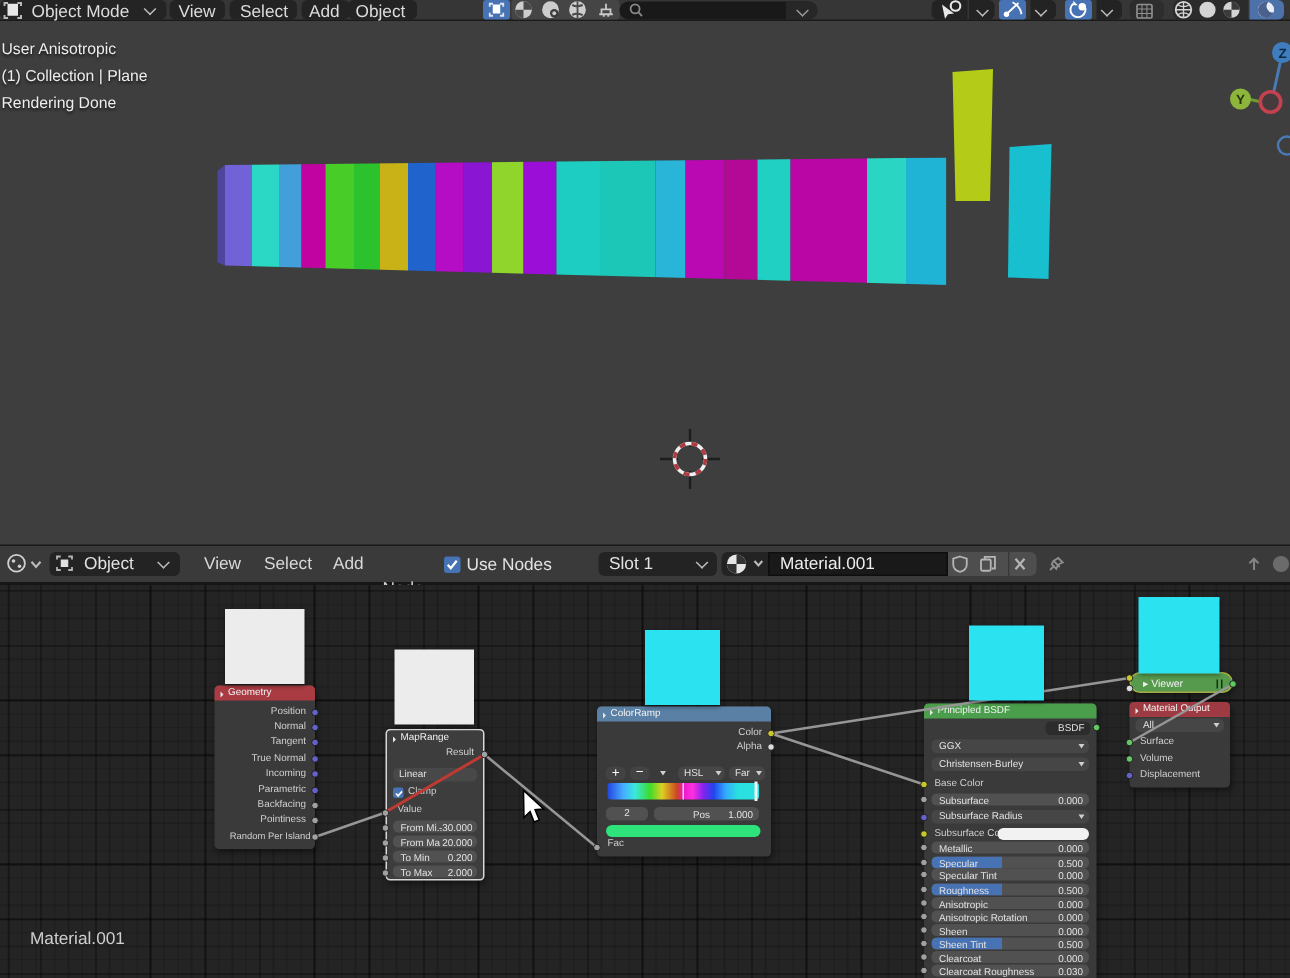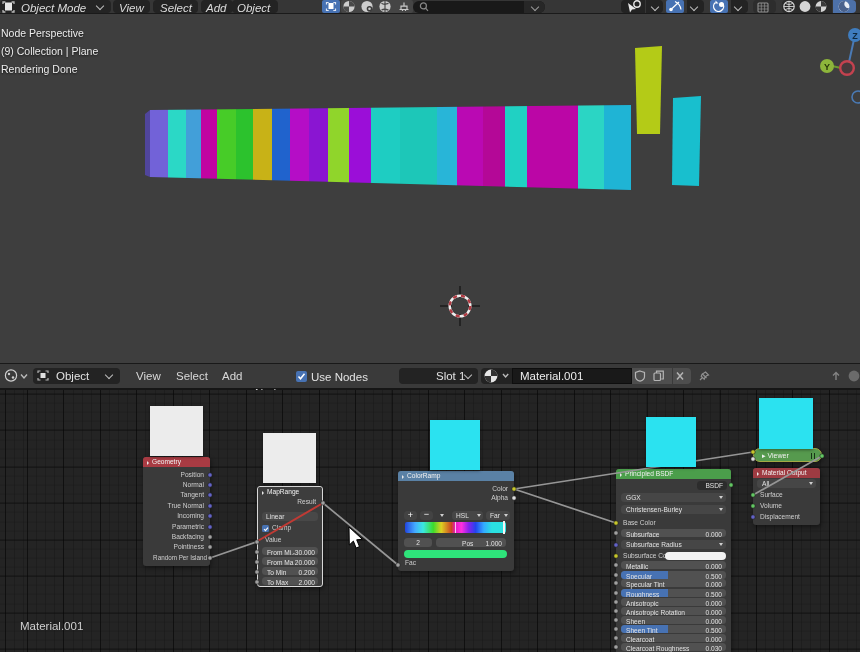--- a/index.html
+++ b/index.html
@@ -8,21 +8,21 @@
 #vp{position:absolute;left:0;top:14px;width:860px;height:352px;background:#3e3e3e;}
 #sheader{position:absolute;left:0;top:363px;width:860px;height:27px;background:#3a3a3a;border-top:1px solid #191919;border-bottom:2px solid #161616;box-sizing:border-box;}
 #ned{position:absolute;left:0;top:390px;width:860px;height:262px;background-color:#242424;
 background-image:
  repeating-linear-gradient(to right, rgba(0,0,0,.45) 0 1px, transparent 1px 36.45px),
  repeating-linear-gradient(to bottom, rgba(0,0,0,.45) 0 1px, transparent 1px 36.45px),
  repeating-linear-gradient(to right, rgba(0,0,0,.16) 0 1px, transparent 1px 9.11px),
  repeating-linear-gradient(to bottom, rgba(0,0,0,.16) 0 1px, transparent 1px 9.11px);
 background-position:27px 3.6px,27px 3.6px,27px 3.6px,27px 3.6px;}
 .vtext{position:absolute;left:1px;color:#eee;font-size:10.5px;text-shadow:0 1px 2px rgba(0,0,0,.7);}
-.menu{color:#dcdcdc;font-size:11.5px;position:absolute;top:2px;line-height:12.5px;font-style:italic;}
+.menu{color:#dcdcdc;font-size:11.5px;position:absolute;top:2px;line-height:12.5px;}
 .node{position:absolute;background:#3a3a3a;border-radius:3px;box-shadow:1px 2px 5px rgba(0,0,0,.45);font-size:6.6px;color:#cfcfcf;}
 .nhead{height:10px;border-radius:3px 3px 0 0;color:#f2f2f2;line-height:10px;padding-left:9px;position:relative;}
 .nhead:before{content:"";position:absolute;left:3.5px;top:4px;border-left:2.5px solid #e8e8e8;border-top:2px solid transparent;border-bottom:2px solid transparent;}
 .prev{position:absolute;box-shadow:0 1px 3px rgba(0,0,0,.4);z-index:10;}
 .rowr{position:absolute;right:6px;text-align:right;line-height:10px;}
 .rowl{position:absolute;left:7px;line-height:10px;}
 .wid{position:absolute;background:#515151;border-radius:3.5px;line-height:9px;color:#e2e2e2;box-sizing:border-box;}
 .caret{position:absolute;width:0;height:0;border-left:2.8px solid transparent;border-right:2.8px solid transparent;border-top:3.2px solid #cfcfcf;}
 .chev{position:absolute;width:5px;height:5px;border-left:1.6px solid #bdbdbd;border-bottom:1.6px solid #bdbdbd;transform:rotate(-45deg);transform-origin:center;}
 .mbtn{position:absolute;top:0;height:13px;background:#232323;border-radius:4px;}
@@ -113,22 +113,22 @@
       <path d="M2.8 6.5h10.4M8 1.3v10.4M4 3a6.5 6.5 0 0 0 8 0M4 10a6.5 6.5 0 0 1 8 0" stroke="#d4d4d4" stroke-width="0.9" fill="none"></path>
       <circle cx="24" cy="6.5" r="5.4" fill="#d4d4d4"></circle>
       <circle cx="40" cy="6.5" r="5.4" fill="#d4d4d4"></circle>
       <path d="M40 1.1A5.4 5.4 0 0 1 45.4 6.5H40z" fill="#3a3a3a"></path>
       <path d="M40 11.9A5.4 5.4 0 0 1 34.6 6.5H40z" fill="#3a3a3a"></path>
       <circle cx="63" cy="6.5" r="5.4" fill="#e8edf5"></circle>
       <path d="M64.5 1.3A5.4 5.4 0 1 0 68.2 8.3 4.2 4.2 0 0 1 64.5 1.3z" fill="#49618c"></path>
     </svg>
   </div>
   <div id="vp">
-    <div class="vtext" style="top:13px;">Node Perspective</div>
-    <div class="vtext" style="top:31px;">(9) Collection | Plane</div>
+    <div class="vtext" style="top:13px;">User Anisotropic</div>
+    <div class="vtext" style="top:31px;">(1) Collection | Plane</div>
     <div class="vtext" style="top:49px;">Rendering Done</div>
     <svg width="860" height="352" viewBox="0 0 860 352" style="position:absolute;left:0;top:0">
       <defs>
           <clipPath id="strip">
             <polygon points="150,96 631,91 631,176 150,163"></polygon>
           </clipPath>
         </defs>
       <polygon points="145,100 150,96 150,163 145,161" fill="#50459c"></polygon>
       <g clip-path="url(#strip)">
         <rect x="150" y="60" width="18" height="140" fill="#7262d8"></rect>
@@ -189,21 +189,21 @@
     <div style="position:absolute;left:136px;top:5.5px;font-size:11.5px;color:#d8d8d8;">View</div>
     <div style="position:absolute;left:176px;top:5.5px;font-size:11.5px;color:#d8d8d8;">Select</div>
     <div style="position:absolute;left:222px;top:5.5px;font-size:11.5px;color:#d8d8d8;">Add</div>
     <div style="position:absolute;left:255px;top:23px;font-size:11.5px;color:#d8d8d8;">Node</div>
     <div style="position:absolute;left:296px;top:7px;width:11px;height:11px;background:#4772b3;border-radius:2px;"></div>
     <svg style="position:absolute;left:297px;top:8px" width="9" height="9" viewBox="0 0 9 9">
         <path d="M1.5 4.5l2 2.3 4-5" stroke="#fff" stroke-width="1.5" fill="none"></path>
       </svg>
     <div style="position:absolute;left:311px;top:7px;font-size:11.5px;color:#e2e2e2;">Use Nodes</div>
     <div style="position:absolute;left:399px;top:4px;width:79px;height:16px;background:#232323;border-radius:4px;"></div>
-    <div style="position:absolute;left:406px;top:5.5px;font-size:11.5px;color:#e2e2e2;margin-left:30px;">Slot 1</div>
+    <div style="position:absolute;left:406px;top:5.5px;font-size:11.5px;color:#e2e2e2;">Slot 1</div>
     <div class="chev" style="left:465px;top:8px;"></div>
     <div style="position:absolute;left:481px;top:4px;width:31px;height:16px;background:#232323;border-radius:4px 0 0 4px;"></div>
       <svg style="position:absolute;left:483px;top:5px" width="28" height="14" viewBox="0 0 28 14">
       <circle cx="8" cy="7" r="6.4" fill="#e6e6e6"></circle>
       <path d="M8 0.6A6.4 6.4 0 0 1 14.4 7H8zM8 13.4A6.4 6.4 0 0 1 1.6 7H8z" fill="#333"></path>
       <path d="M20 5l2.6 3 2.6-3" stroke="#bbb" stroke-width="1.4" fill="none"></path>
     </svg>
     <div style="position:absolute;left:512px;top:4px;width:120px;height:16px;background:#191919;border:1px solid #0e0e0e;box-sizing:border-box;"></div>
     <div style="position:absolute;left:520px;top:5.5px;font-size:11.5px;color:#ededed;">Material.001</div>
     <div style="position:absolute;left:632px;top:4px;width:40px;height:16px;background:#4e4e4e;"></div>

